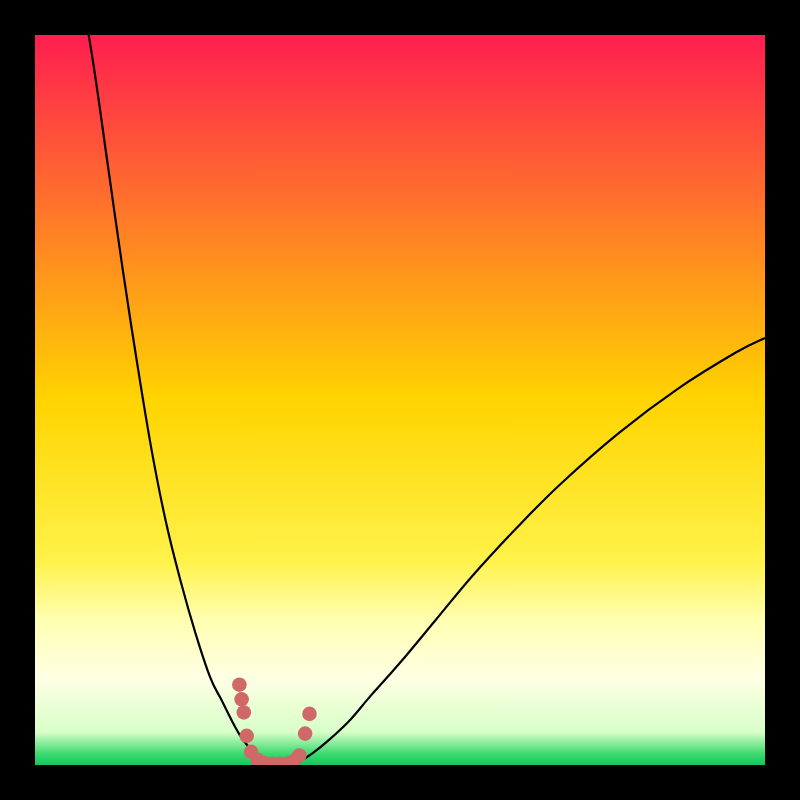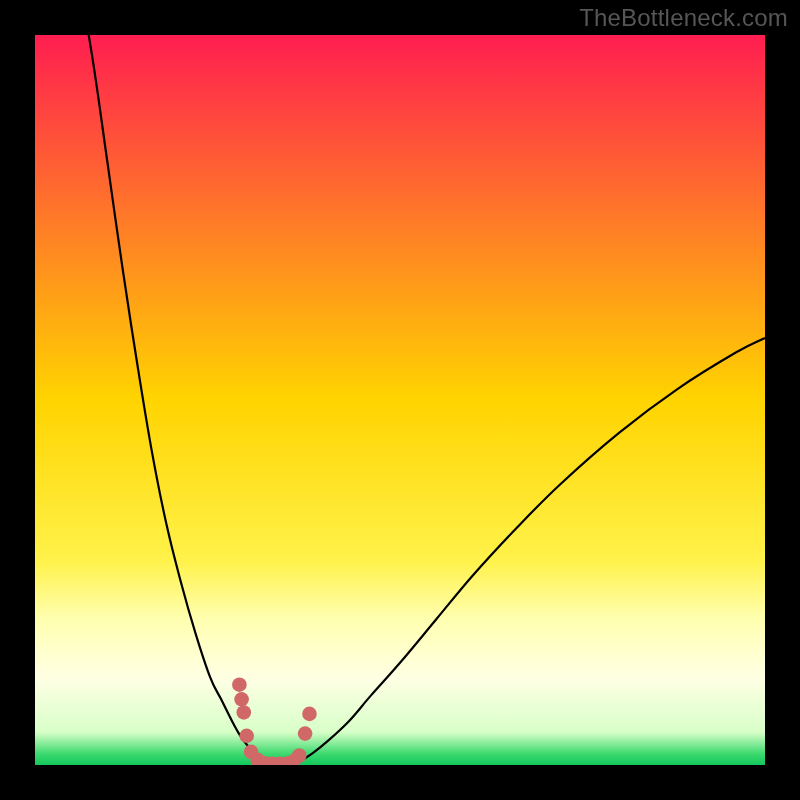--- a/index.html
+++ b/index.html
@@ -32,21 +32,20 @@
   .plot svg {
     display: block;
     width: 730px;
     height: 730px;
   }
 </style>
 </head>
 <body>
 
 <div class="frame">
-  <div class="watermark">TheBottleneck.com</div>
   <div class="plot">
     <svg id="chartsvg" viewBox="0 0 730 730">
       <defs>
         <linearGradient id="bg-grad" x1="0" y1="0" x2="0" y2="1">
             <stop offset="0%" stop-color="#ff1e50"></stop>
             <stop offset="50%" stop-color="#ffd400"></stop>
             <stop offset="72%" stop-color="#fff24a"></stop>
             <stop offset="80%" stop-color="#ffffb0"></stop>
             <stop offset="88%" stop-color="#ffffe4"></stop>
             <stop offset="95.5%" stop-color="#d8ffc8"></stop>

